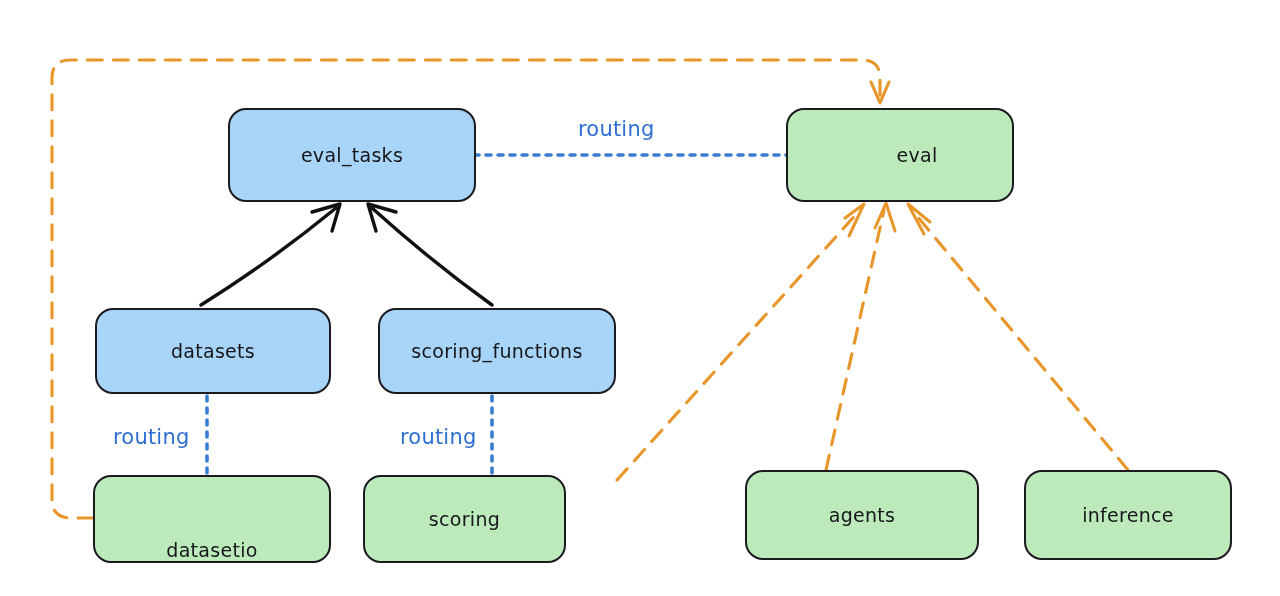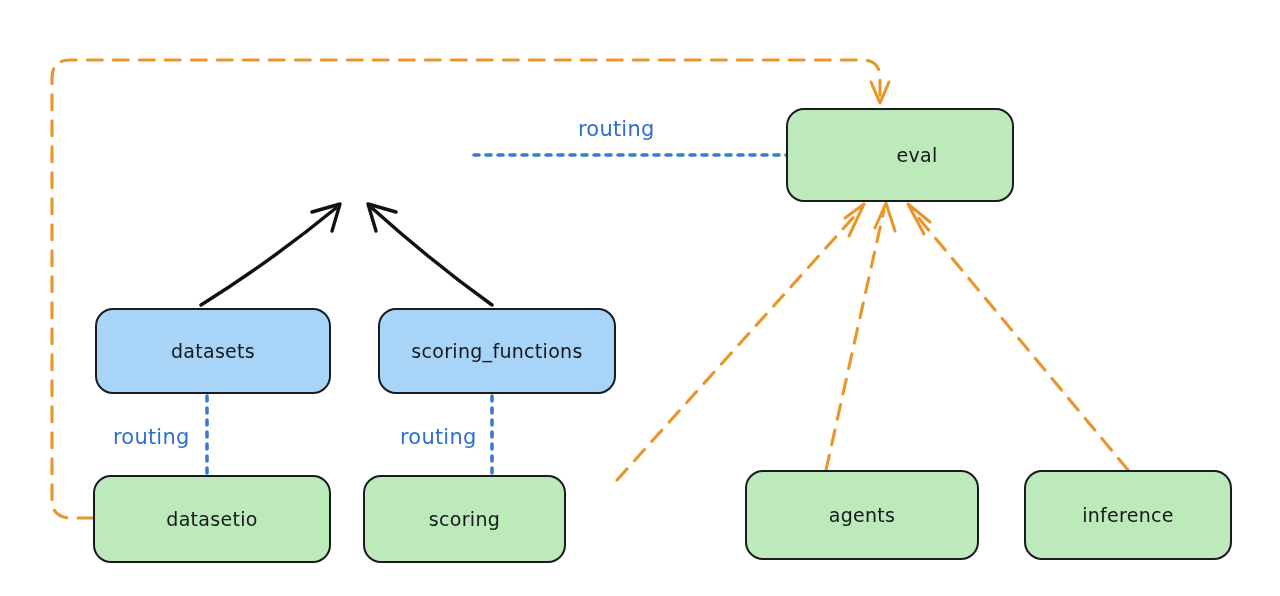--- a/index.html
+++ b/index.html
@@ -100,34 +100,37 @@
       <path d="M 396 212 L 368 204 L 376 231" fill="none" stroke="#111111" stroke-width="3.4" stroke-linecap="round" stroke-linejoin="round"></path>
     </g>
 
     <line x1="474" y1="155" x2="788" y2="155" stroke="#3a7bd0" stroke-width="3.6" stroke-dasharray="5 7" stroke-linecap="round"></line>
 
     <line x1="207" y1="396" x2="207" y2="474" stroke="#3a7bd0" stroke-width="3.6" stroke-dasharray="5 7" stroke-linecap="round"></line>
 
     <line x1="492" y1="396" x2="492" y2="474" stroke="#3a7bd0" stroke-width="3.6" stroke-dasharray="5 7" stroke-linecap="round"></line>
   </svg>
 
+  <div class="node api" style="left:228px; top:108px; width:248px; height:94px;">
+    <span class="node-label">eval_tasks</span>
+  </div>
 
   <div class="node provider" style="left:786px; top:108px; width:228px; height:94px;padding-left:34px;">
     <span class="node-label">eval</span>
   </div>
 
   <div class="node api" style="left:378px; top:308px; width:238px; height:86px;">
     <span class="node-label">scoring_functions</span>
   </div>
 
   <div class="node api" style="left:95px; top:308px; width:236px; height:86px;">
     <span class="node-label">datasets</span>
   </div>
 
-  <div class="node provider" style="left:93px; top:475px; width:238px; height:88px;">
+  <div class="node provider" style="left:93px; top:475px; width:238px; height:88px;align-items:flex-end;">
     <span class="node-label">datasetio</span>
   </div>
 
   <div class="node provider" style="left:363px; top:475px; width:203px; height:88px;">
     <span class="node-label">scoring</span>
   </div>
 
   <div class="node provider" style="left:708px; top:470px; width:234px; height:90px;margin-left:37px;">
     <span class="node-label">agents</span>
   </div>

